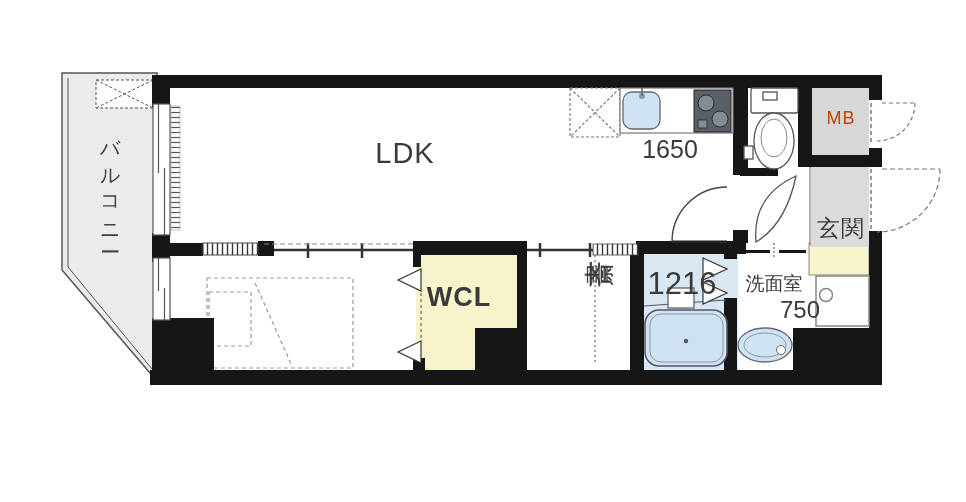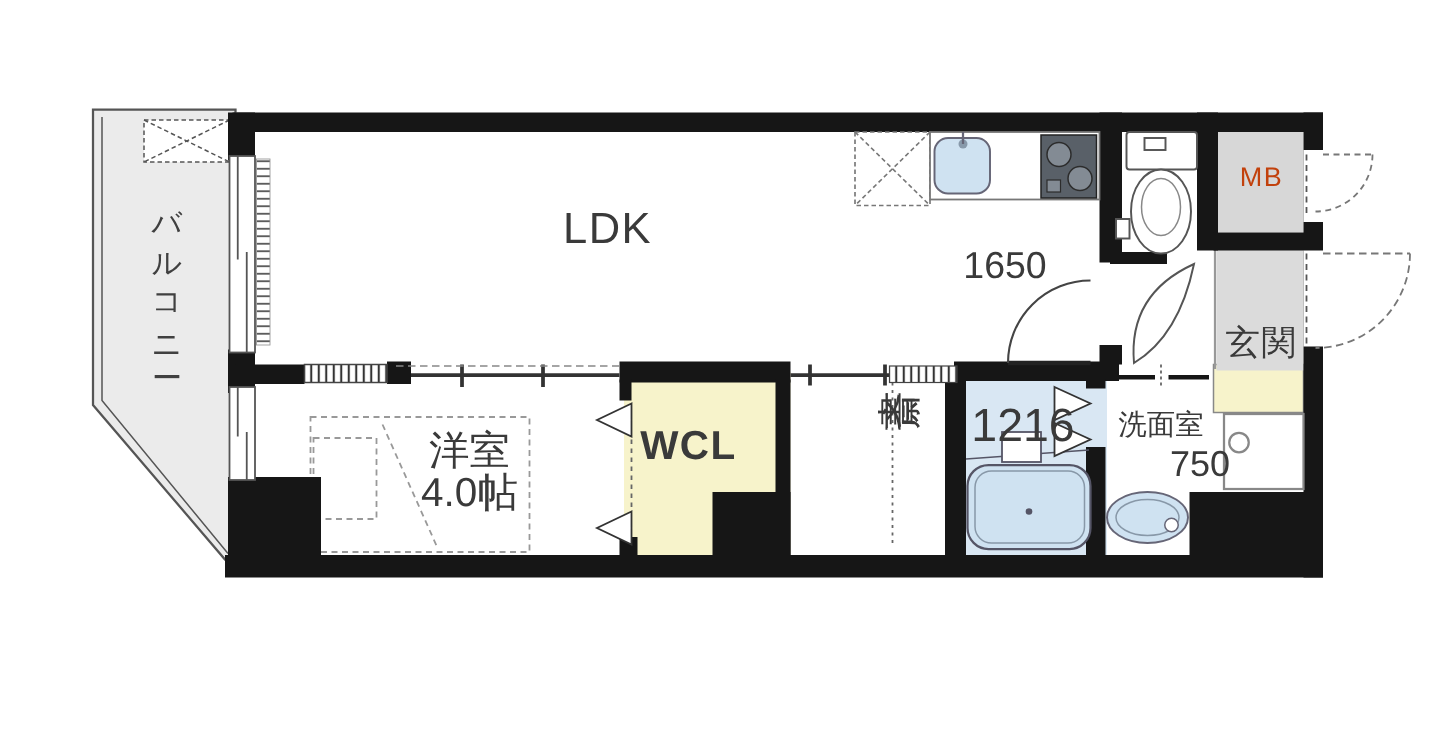--- a/index.html
+++ b/index.html
@@ -195,26 +195,22 @@
     <path d="M940,169 A63,63 0 0 1 877,232" fill="none" stroke="#777" stroke-width="1.2" stroke-dasharray="5,3"></path>
   </g>
 </svg>
 
 <div class="lbl lbl-balcony" style="left:100px;top:126px;">バルコニー</div>
 
 <div class="lbl lbl-ldk" style="left:405px;top:138px;">
   <div>LDK</div>
 </div>
 
-<div class="lbl lbl-1650" style="left:670px;top:136px;margin-top:28px;">1650</div>
-
-<div class="lbl lbl-yoshitsu" style="left:313px;top:286px;">
-  <div>洋室</div>
-  <div>4.0帖</div>
-</div>
+<div class="lbl lbl-1650" style="left:670px;top:136px;">1650</div>
+
 
 <div class="lbl lbl-wcl" style="left:459px;top:283px;">WCL</div>
 
 <div class="lbl lbl-study" style="left:565px;top:272px;">書斎</div>
 
 <div class="lbl lbl-1216" style="left:682px;top:268px;">1216</div>
 
 <div class="lbl lbl-senmen" style="left:774px;top:274px;">洗面室</div>
 <div class="lbl lbl-750" style="left:800px;top:298px;text-align:center;">750</div>
 

